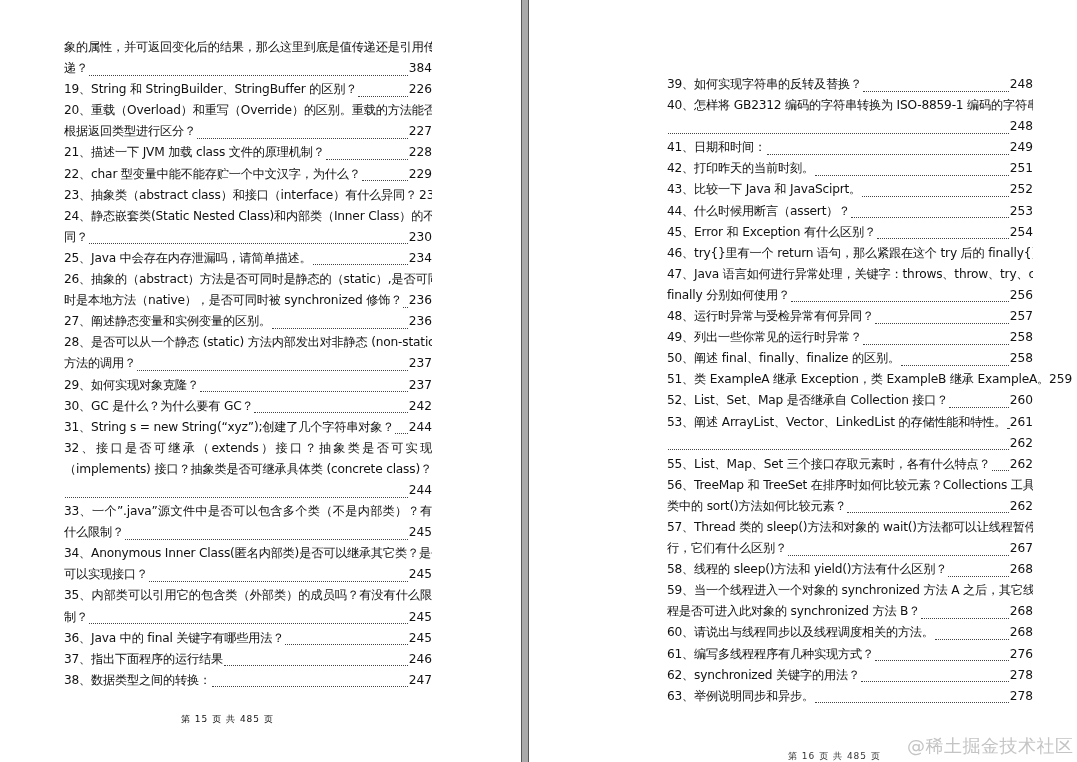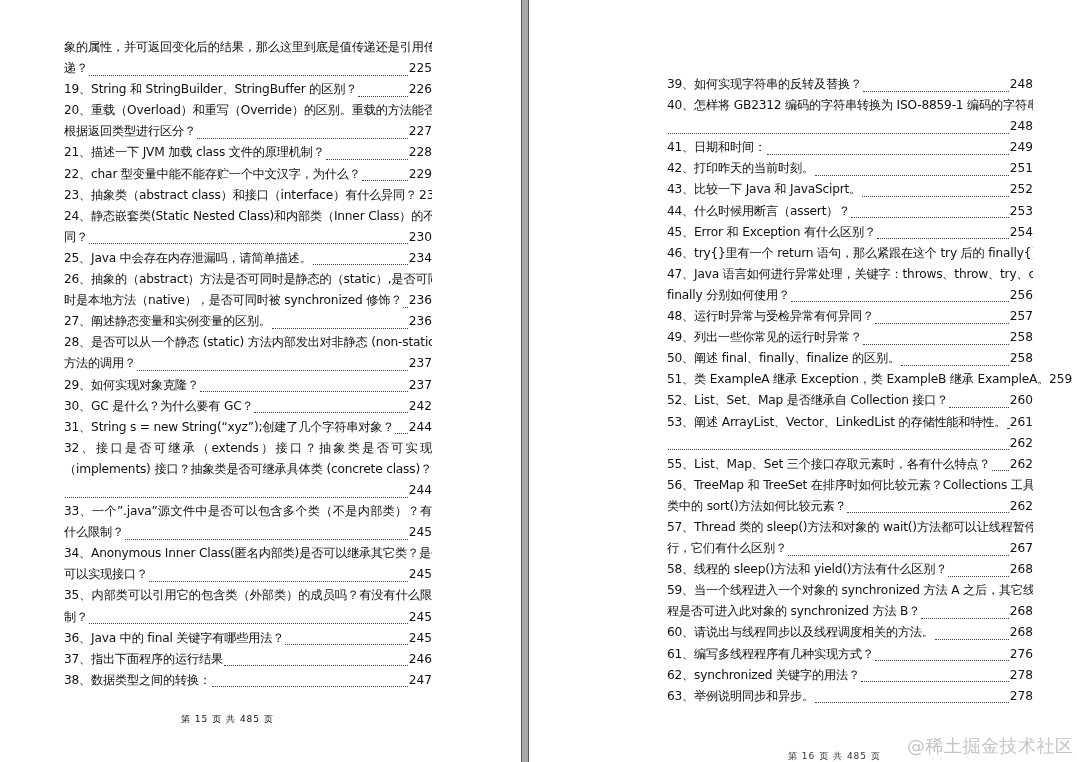--- a/index.html
+++ b/index.html
@@ -49,21 +49,21 @@
 <body>
 
 <div class="page" id="page-left">
   <div class="toc">
       <div class="line justify nodots">
         <span class="txt">象的属性，并可返回变化后的结果，那么这里到底是值传递还是引用传</span>
       </div>
       <div class="line">
         <span class="txt">递？</span>
         <span class="dots"></span>
-        <span class="pg">225</span>
+        <span class="pg">384</span>
       </div>
       <div class="line">
         <span class="txt">19、String 和 StringBuilder、StringBuffer 的区别？</span>
         <span class="dots"></span>
         <span class="pg">226</span>
       </div>
       <div class="line justify nodots">
         <span class="txt">20、重载（Overload）和重写（Override）的区别。重载的方法能否</span>
       </div>
       <div class="line">

